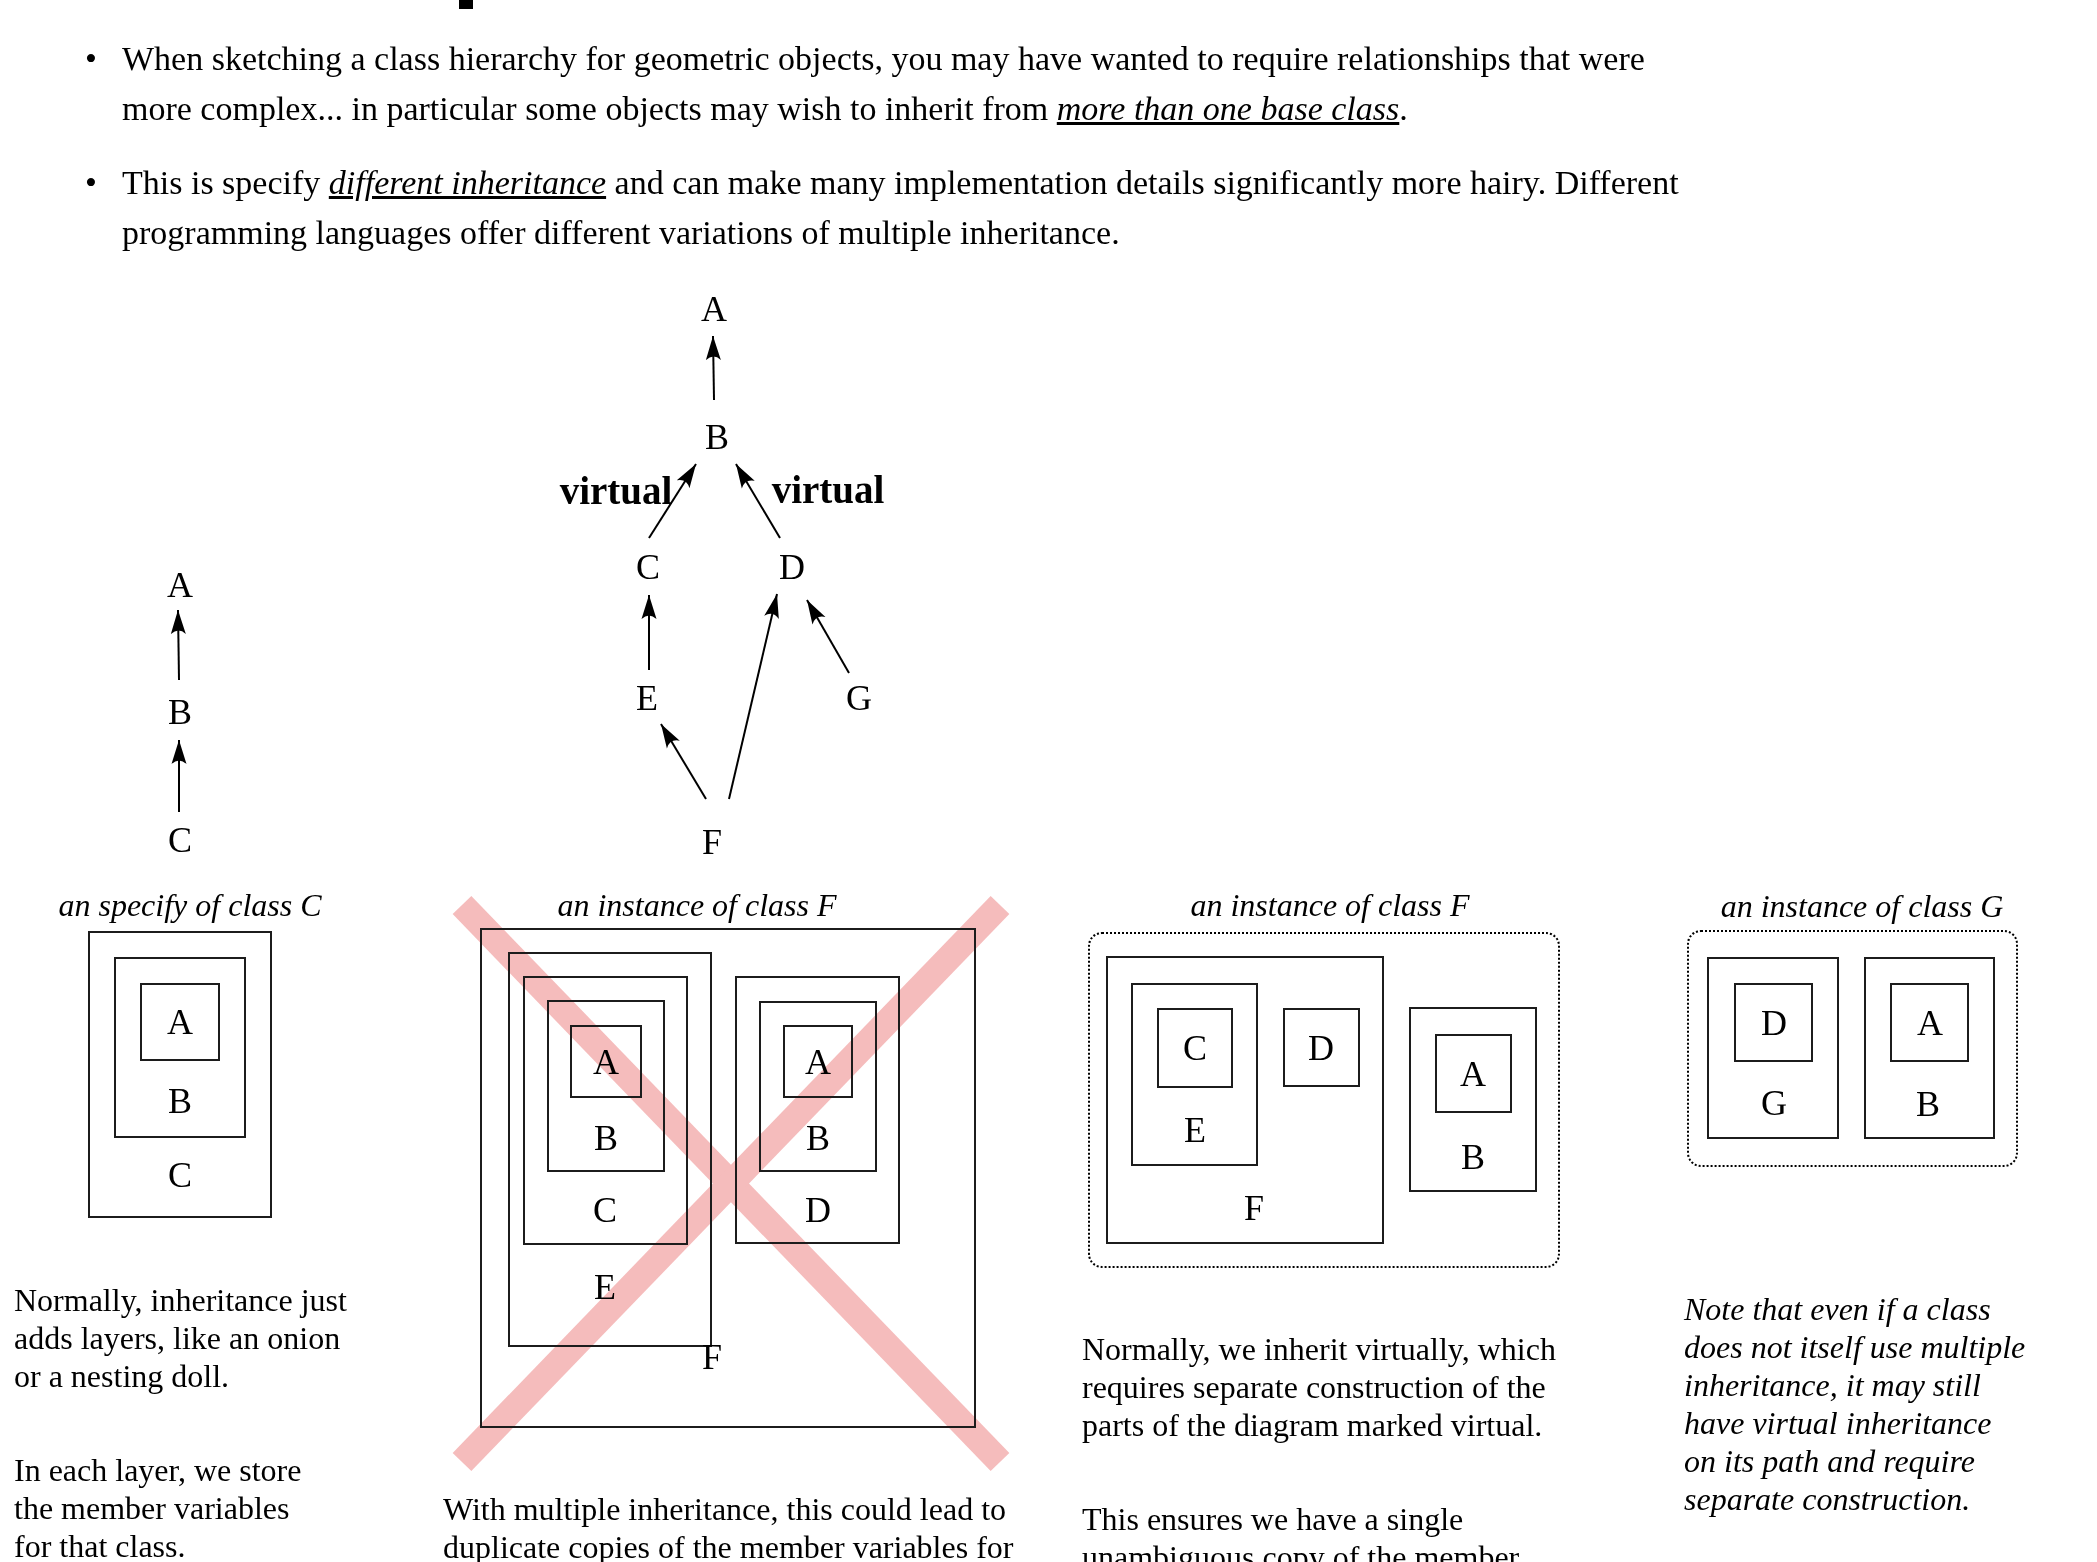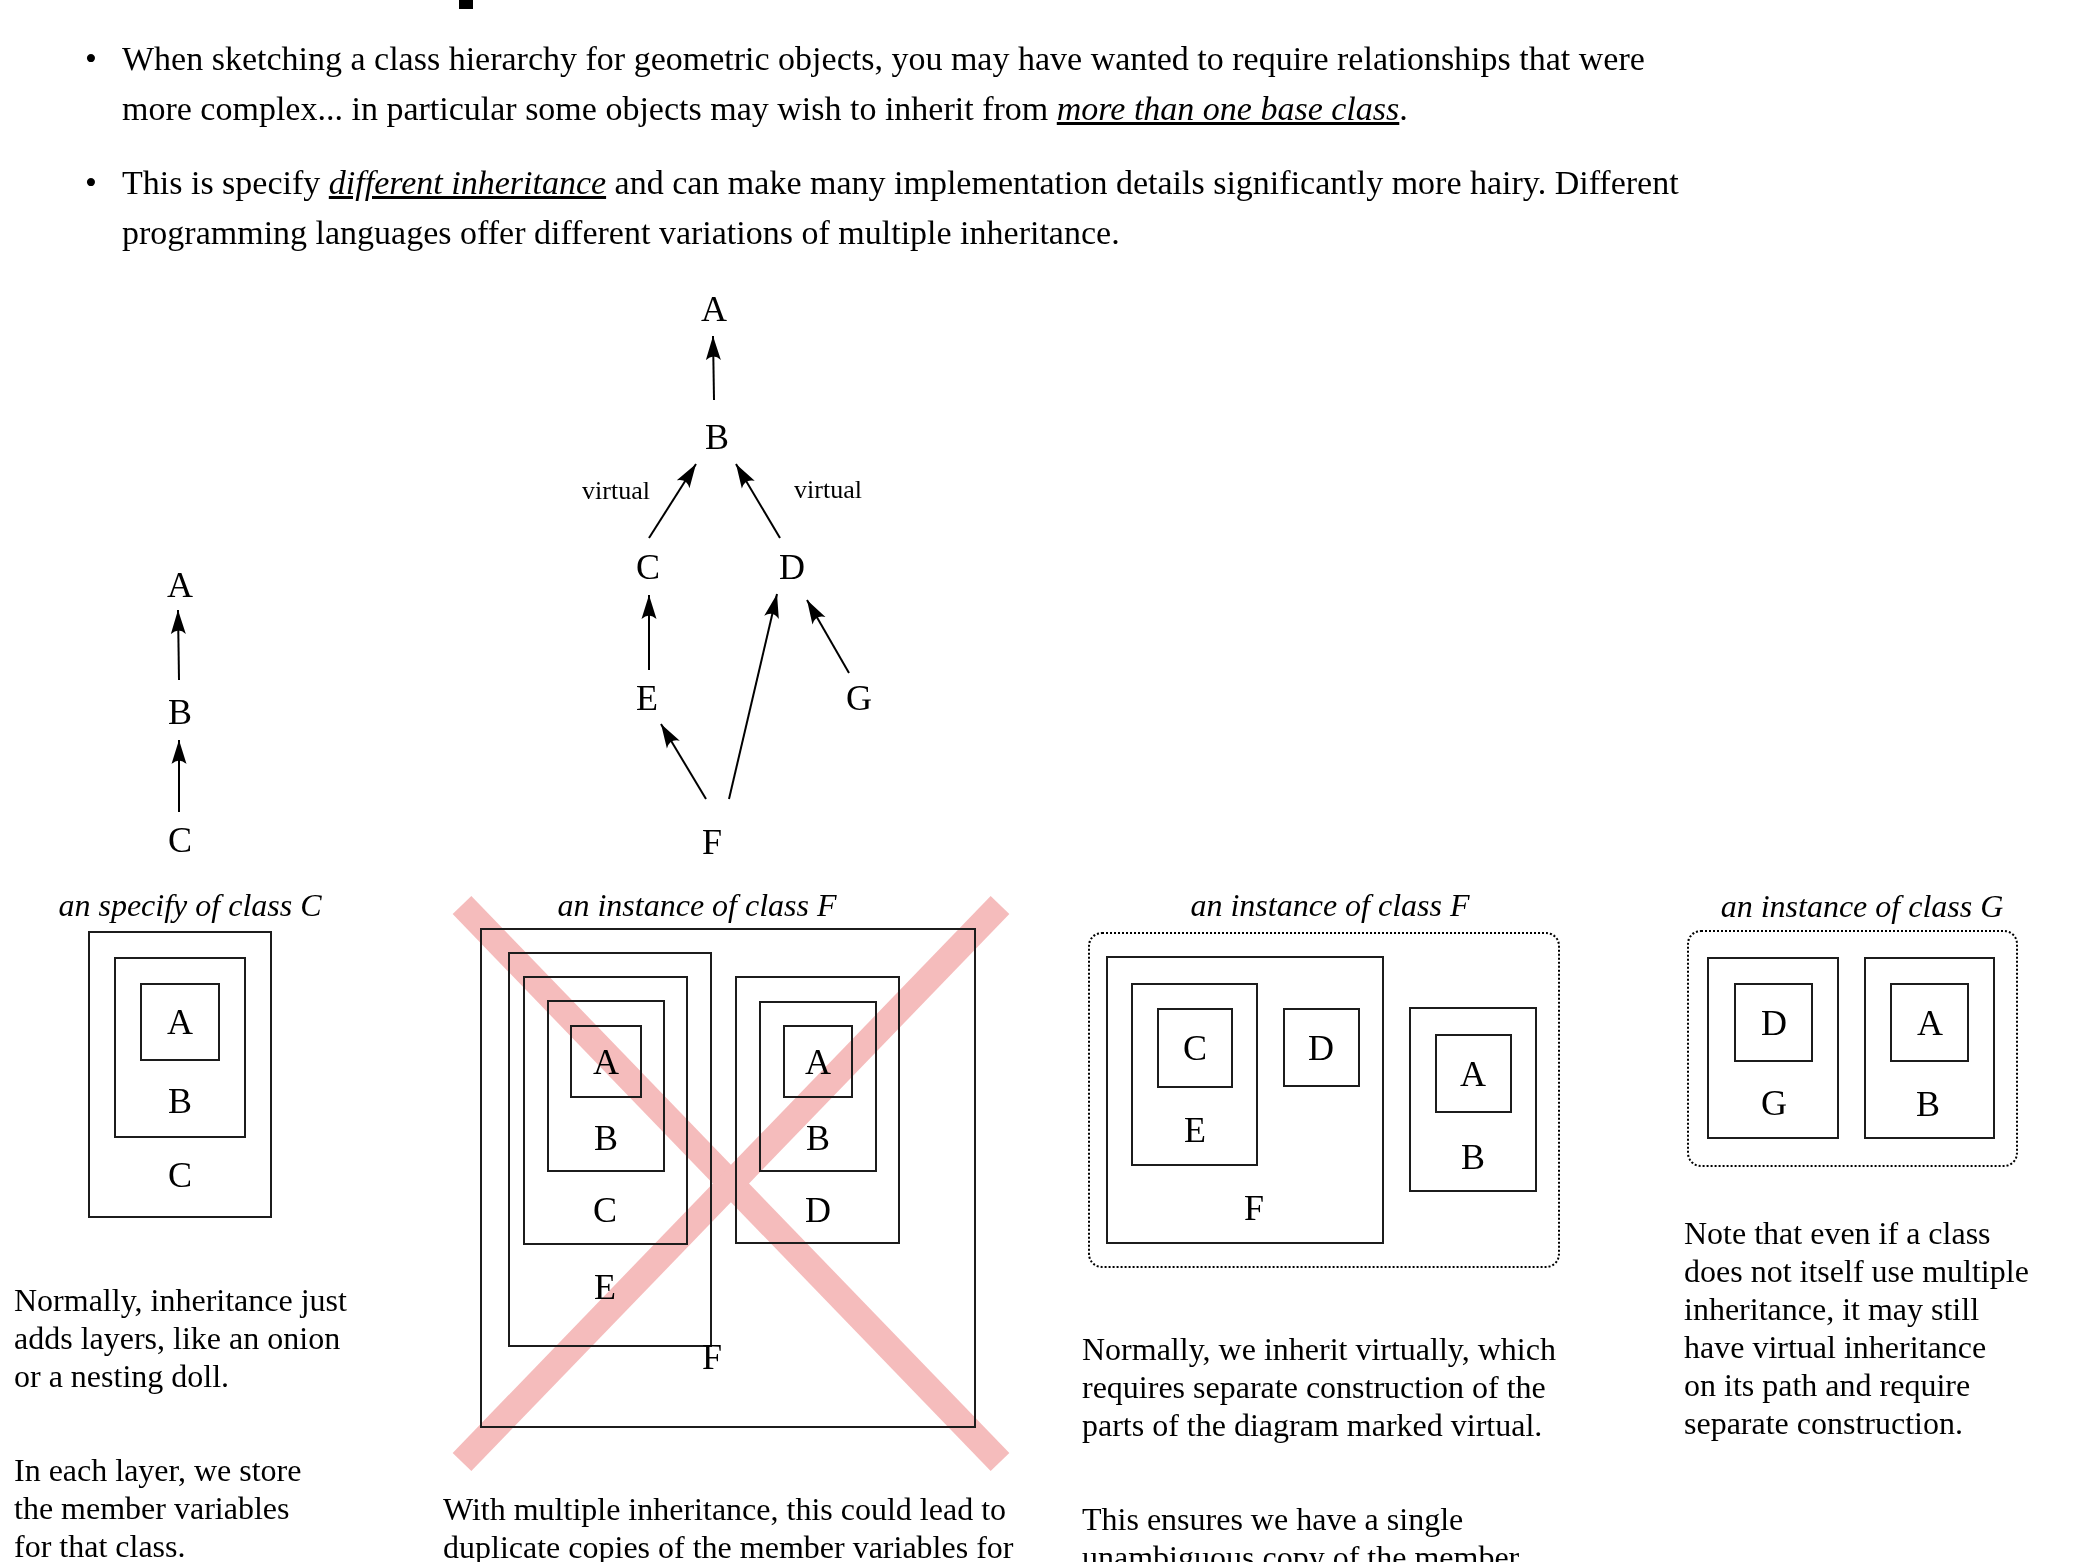--- a/index.html
+++ b/index.html
@@ -14,21 +14,21 @@
 
   
   .bullets{left:85px;top:34px;width:1985px;}
   .bullet{display:flex;margin-bottom:24px;}
   .bullet-dot{flex:0 0 37px;font-size:34px;line-height:50px;}
   .bullet-text{font-size:34px;line-height:50px;white-space:pre-line;}
   .bullet-text em{font-style:italic;text-decoration:underline;}
 
   
   .node{font-size:36px;line-height:36px;transform:translate(-50%,-50%);white-space:nowrap;}
-  .virtual{font-size:26px;line-height:31px;transform:translate(-50%,-50%);white-space:nowrap;}
+  .virtual{font-size:39px;line-height:31px;transform:translate(-50%,-50%);white-space:nowrap;font-weight:bold;}
 
   svg.layer{left:0;top:0;width:2097px;height:1562px;pointer-events:none;}
 
   
   .caption{font-style:italic;font-size:32px;line-height:34px;transform:translateX(-50%);white-space:nowrap;}
   .box{border:2px solid #1c1c1c;background:transparent;box-sizing:border-box;}
   .dotted{border:2px dotted #000;border-radius:14px;background:transparent;box-sizing:border-box;}
   .lbl{font-size:36px;line-height:36px;transform:translate(-50%,-50%);}
 
   .note{font-size:32px;line-height:38px;white-space:pre-line;}
@@ -158,21 +158,21 @@
 classes A &amp; B.</p>
   </div>
   <div class="abs note" style="left:1082px;top:1292px;width:600px;">
     <p>Normally, we inherit virtually, which
 requires separate construction of the
 parts of the diagram marked virtual.</p>
     <p>This ensures we have a single
 unambiguous copy of the member
 variable data for A &amp; B.</p>
   </div>
-  <div class="abs note" style="left:1684px;top:1176px;width:410px;">
+  <div class="abs note" style="left:1684px;top:1252px;width:410px;font-style:italic;">
     <p>Note that even if a class
 does not itself use multiple
 inheritance, it may still
 have virtual inheritance
 on its path and require
 separate construction.</p>
   </div>
 
 </div>
 

